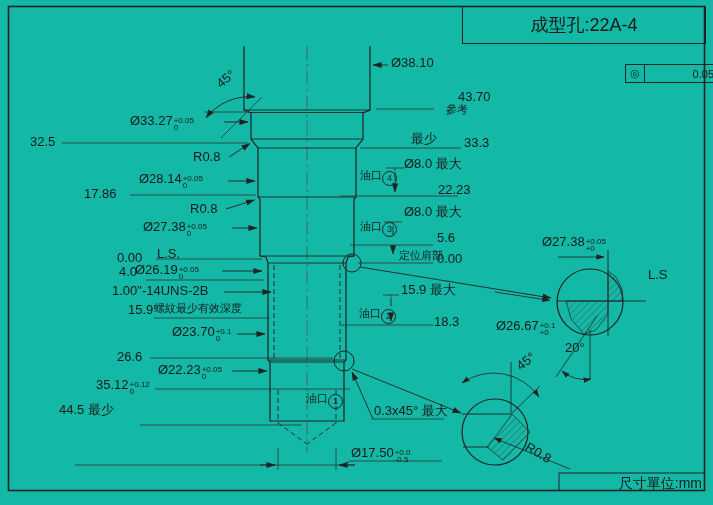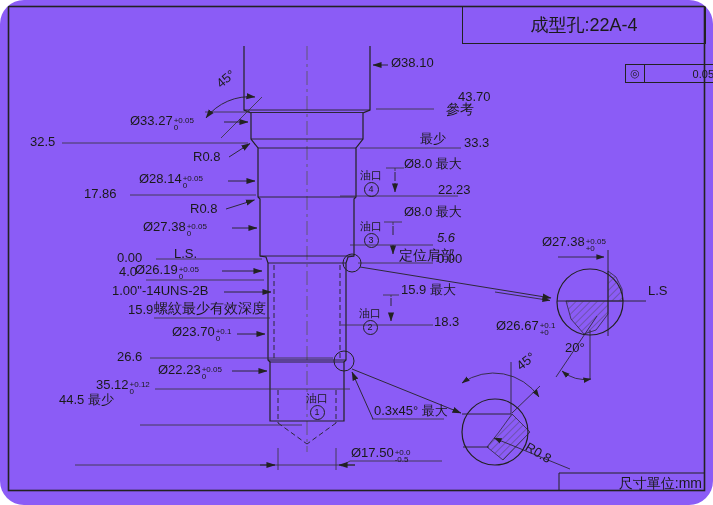--- a/index.html
+++ b/index.html
@@ -1,22 +1,22 @@
 <!DOCTYPE html>
 <html><head>
 <meta charset="utf-8">
 <style>
   html,body{margin:0;padding:0;background:#fff;}
-  #stage{position:relative;width:713px;height:505px;background:#8b5cf6;overflow:hidden;
-         font-family:"Liberation Sans", sans-serif;color:#1a1a1a;border-radius:24px;}
+  #stage{position:relative;width:713px;height:505px;background:#14b8a6;overflow:hidden;
+         font-family:"Liberation Sans", sans-serif;color:#1a1a1a;}
   svg{position:absolute;left:0;top:0;}
   .lbl{position:absolute;font-size:13px;line-height:13px;white-space:nowrap;}
-  .sm{font-size:14px;line-height:11px;}
+  .sm{font-size:11px;line-height:11px;}
   .tol{display:inline-flex;flex-direction:column;font-size:8px;line-height:7px;margin-left:1px;vertical-align:2px;}
-  .port{position:absolute;display:flex;flex-direction:column;align-items:center;font-size:11px;line-height:11px;}
+  .port{position:absolute;display:flex;flex-direction:row;align-items:flex-start;font-size:11px;line-height:11px;}
   .circled{width:13px;height:13px;border:1.2px solid #222;border-radius:50%;display:flex;align-items:center;
            justify-content:center;font-size:9px;line-height:9px;margin-top:1px;background:transparent;}
   .title-box{position:absolute;left:462px;top:6px;width:242px;height:36px;border:1.5px solid #222;
              display:flex;align-items:center;justify-content:center;font-size:18px;}
   .fcf{position:absolute;left:625px;top:64px;display:flex;border:1.2px solid #222;height:17px;font-size:11px;}
   .fcf>div{display:flex;align-items:center;justify-content:center;padding:0 4px;}
   .fcf>div+div{border-left:1.2px solid #222;padding-left:48px;}
   .fcf-note{position:absolute;left:624px;top:84px;font-size:11px;line-height:12px;}
   .unit{position:absolute;left:560px;top:475px;width:142px;text-align:right;font-size:14px;}
   .rot{transform-origin:left top;}
@@ -151,21 +151,21 @@
         <span>+0.05</span>
         <span>0</span>
       </span></div>
   <div class="lbl" style="left:84px;top:187px;">17.86</div>
   <div class="lbl" style="left:190px;top:202px;">R0.8</div>
   <div class="lbl" style="left:143px;top:220px;"><span>Ø27.38</span><span class="tol">
         <span>+0.05</span>
         <span>0</span>
       </span></div>
   <div class="lbl" style="left:117px;top:251px;">0.00</div>
-  <div class="lbl" style="left:157px;top:247px;margin-left:17px;">L.S.</div>
+  <div class="lbl" style="left:157px;top:247px;">L.S.</div>
   <div class="lbl" style="left:135px;top:263px;"><span>Ø26.19</span><span class="tol">
         <span>+0.05</span>
         <span>0</span>
       </span></div>
   <div class="lbl" style="left:119px;top:265px;">4.0</div>
   <div class="lbl" style="left:112px;top:284px;">1.00"-14UNS-2B</div>
   <div class="lbl" style="left:128px;top:303px;">15.9</div>
   <div class="lbl sm" style="left:154px;top:303px;">螺紋最少有效深度</div>
   <div class="lbl" style="left:172px;top:325px;"><span>Ø23.70</span><span class="tol">
         <span>+0.1</span>
@@ -173,39 +173,39 @@
       </span></div>
   <div class="lbl" style="left:117px;top:350px;">26.6</div>
   <div class="lbl" style="left:158px;top:363px;"><span>Ø22.23</span><span class="tol">
         <span>+0.05</span>
         <span>0</span>
       </span></div>
   <div class="lbl" style="left:96px;top:378px;"><span>35.12</span><span class="tol">
         <span>+0.12</span>
         <span>0</span>
       </span></div>
-  <div class="lbl" style="left:59px;top:393px;text-align:right;">44.5 最少</div>
+  <div class="lbl" style="left:59px;top:403px;text-align:right;">44.5 最少</div>
 
   <div class="lbl" style="left:391px;top:56px;">Ø38.10</div>
   <div class="lbl" style="left:438px;top:90px;margin-left:20px;">43.70</div>
   <div class="lbl sm" style="left:446px;top:104px;">參考</div>
-  <div class="lbl" style="left:420px;top:132px;text-align:right;">最少</div>
+  <div class="lbl" style="left:411px;top:132px;text-align:right;">最少</div>
   <div class="lbl" style="left:464px;top:136px;">33.3</div>
   <div class="lbl" style="left:404px;top:157px;">Ø8.0 最大</div>
   <div class="port" style="left:360px;top:170px;">
       <span>油口</span>
       <span class="circled">4</span>
     </div>
   <div class="lbl" style="left:438px;top:183px;">22.23</div>
   <div class="lbl" style="left:404px;top:205px;">Ø8.0 最大</div>
   <div class="port" style="left:360px;top:221px;">
       <span>油口</span>
       <span class="circled">3</span>
     </div>
-  <div class="lbl" style="left:437px;top:231px;font-style:italic;">5.6</div>
+  <div class="lbl" style="left:437px;top:231px;">5.6</div>
   <div class="lbl sm" style="left:399px;top:250px;">定位肩部</div>
   <div class="lbl" style="left:437px;top:252px;">0.00</div>
   <div class="lbl" style="left:401px;top:283px;">15.9 最大</div>
   <div class="port" style="left:359px;top:308px;">
       <span>油口</span>
       <span class="circled">2</span>
     </div>
   <div class="lbl" style="left:434px;top:315px;">18.3</div>
   <div class="port" style="left:306px;top:393px;">
       <span>油口</span>
@@ -218,18 +218,18 @@
       </span></div>
 
   <div class="lbl" style="left:542px;top:235px;"><span>Ø27.38</span><span class="tol">
         <span>+0.05</span>
         <span>+0</span>
       </span></div>
   <div class="lbl" style="left:496px;top:275px;margin-top:44px;"><span>Ø26.67</span><span class="tol">
         <span>+0.1</span>
         <span>+0</span>
       </span></div>
-  <div class="lbl" style="left:648px;top:284px;">L.S</div>
+  <div class="lbl" style="left:648px;top:268px;">L.S</div>
   <div class="lbl" style="left:565px;top:341px;">20°</div>
   <div class="lbl rot" style="left:514px;top:362px;transform:rotate(-38deg);">45°</div>
   <div class="lbl rot" style="left:530px;top:440px;transform:rotate(31deg);">R0.8</div>
 
 </div>
 
 </body></html>

